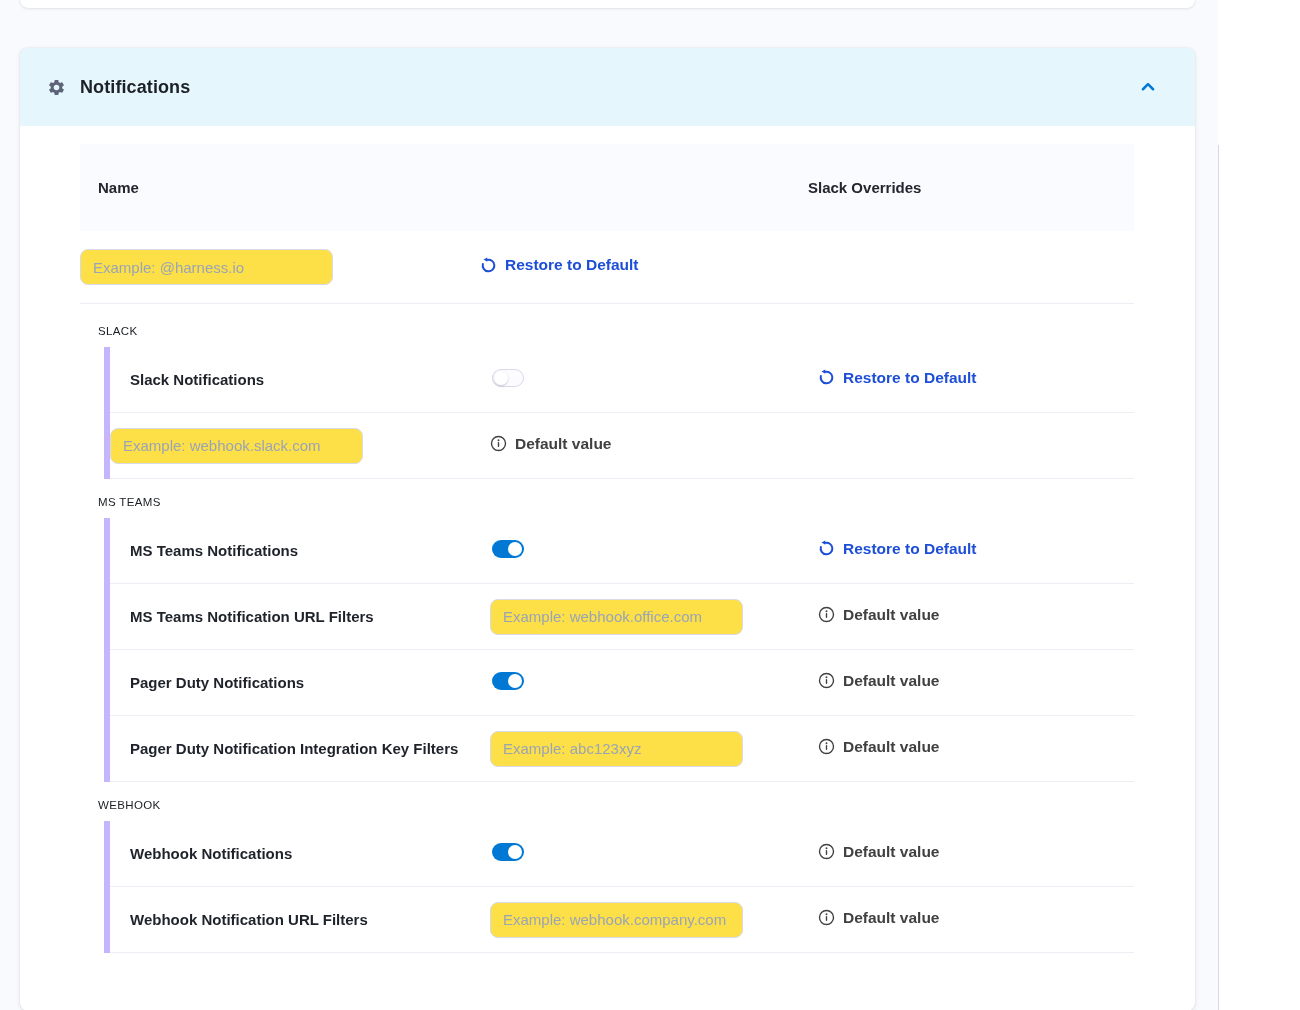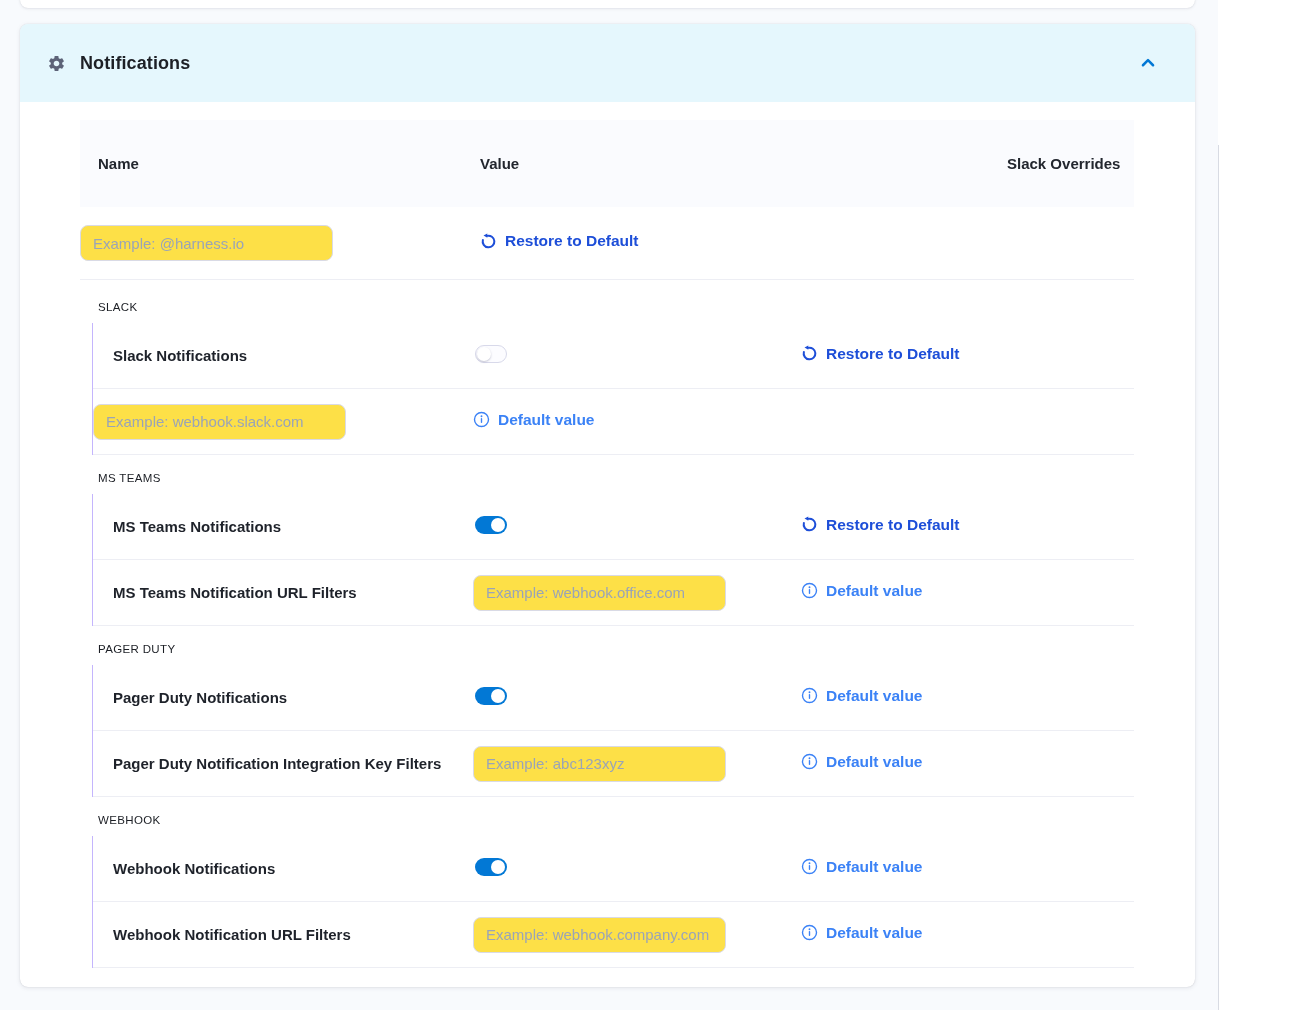--- a/index.html
+++ b/index.html
@@ -4,59 +4,59 @@
 <style>
   * { margin:0; padding:0; box-sizing:border-box; }
   html,body { width:1300px; height:1010px; background:#ffffff; font-family:"Liberation Sans", sans-serif; overflow:hidden; }
 
   .page-bg { position:absolute; left:0; top:0; width:1218px; height:1010px; background:#f8fafd; }
   .scroll-divider { position:absolute; left:1218px; top:145px; width:1px; height:865px; background:#d8dbe3; }
 
   .prev-card { position:absolute; left:20px; top:-14px; width:1175px; height:22px; background:#ffffff;
                border-radius:0 0 8px 8px; box-shadow:0 1px 3px rgba(96,97,112,.12), 0 0 1px rgba(40,41,61,.16); }
 
-  .card { position:absolute; left:20px; top:24px; width:1175px; height:963px; background:#ffffff;
+  .card { position:absolute; left:20px; top:48px; width:1175px; height:963px; background:#ffffff;
           border-radius:8px; box-shadow:0 0 1px rgba(40,41,61,.24), 0 1px 4px rgba(96,97,112,.14); }
 
   .card-header { height:78px; background:#e5f7fd; border-radius:8px 8px 0 0; display:flex; align-items:center;
                  padding:0 38px 0 27px; cursor:pointer; }
   .gear { width:19px; height:19px; color:#5d6378; flex:0 0 auto; }
   .card-title { margin-left:14px; font-size:18px; font-weight:700; color:#1d2026; letter-spacing:.1px; }
   .chevron { margin-left:auto; width:18px; height:18px; color:#0278d5; cursor:pointer; }
 
   .table { margin:18px 41px 0 60px; width:1054px; }
 
   .thead { height:87px; background:#fafbfe; display:grid; grid-template-columns:400px 328px 199px 127px; align-items:center; }
   .th { font-size:15px; font-weight:600; color:#22262e; line-height:25px; }
   .th.name { padding-left:18px; }
 
   .row { display:grid; grid-template-columns:400px 328px 199px 127px; align-items:center;
          height:73px; border-bottom:1px solid #edeef4; }
   .row .label { padding-left:18px; font-size:15px; font-weight:600; color:#1e222a; }
 
   .group-label { padding:17px 0 10px 18px; font-size:11.5px; font-weight:500; color:#1b1e24; letter-spacing:.35px; }
   .group-label.first { padding-top:21px; }
-  .group-body { margin-left:12px; border-left:1px solid #c4b5fd; }
+  .group-body { margin-left:24px; border-left:6px solid #c4b5fd; }
   .group-body .row { grid-template-columns:380px 328px 199px 127px; height:66px; }
   .group-body .row .label { padding-left:20px; }
 
   .text-input { width:253px; height:36px; border:1px solid #d9dae5; border-radius:8px; padding:0 12px;
                 font-size:15px; color:#333846; background:#fde047; outline:none; font-family:"Liberation Sans", sans-serif; }
   .text-input::placeholder { color:#9aa4b7; }
 
   .toggle { position:relative; display:inline-block; width:32px; height:18px; border-radius:10px; margin-left:2px; cursor:pointer; }
   .toggle.on { background:#0278d5; }
   .toggle.on .knob { position:absolute; right:2px; top:2px; width:14px; height:14px; border-radius:50%; background:#fff; }
   .toggle.off { background:#fcfcff; border:1px solid #d8d9ea; }
   .toggle.off .knob { position:absolute; left:1px; top:1px; width:14px; height:14px; border-radius:50%; background:#fff;
                       box-shadow:0 1px 2px rgba(92,94,128,.35); }
 
   .action { display:inline-flex; align-items:center; gap:8px; font-size:15.5px; font-weight:600; cursor:pointer; }
   .action.restore { color:#1d4ed8; }
-  .action.default { color:#3b82f6; }
+  .action.default { color:#404040; }
   .action svg { flex:0 0 auto; }
 </style>
 </head>
 <body>
 
 <div class="page-bg"></div>
 <div class="scroll-divider"></div>
 <div class="prev-card"></div>
 
 <div class="card">
@@ -68,21 +68,20 @@
     <span class="card-title">Notifications</span>
     <svg class="chevron" viewBox="0 0 16 16" fill="none" stroke="currentColor" stroke-width="2.2" stroke-linecap="round" stroke-linejoin="round">
       <path d="M3.5 10 L8 5.5 L12.5 10"></path>
     </svg>
   </div>
 
   <div class="table">
 
     <div class="thead">
       <div class="th name">Name</div>
-      <div class="th">Value</div>
       <div class="th"></div>
       <div class="th">Slack Overrides</div>
     </div>
 
     <div class="row">
       <div><input class="text-input" type="text" placeholder="Example: @harness.io" style=""></div>
       <div>
         <span class="action restore">
           <svg width="17" height="17" viewBox="0 0 16 16">
             <path d="M6.6 2.7 A5.5 5.5 0 1 1 2.7 6.6" fill="none" stroke="currentColor" stroke-width="1.9" stroke-linecap="round"></path>
@@ -152,21 +151,20 @@
               <circle cx="8" cy="4.9" r="0.9" fill="currentColor"></circle>
               <rect x="7.35" y="6.7" width="1.3" height="4.6" rx="0.6" fill="currentColor"></rect>
             </svg>
             <span>Default value</span>
           </span>
         </div>
         <div></div>
       </div>
     </div>
 
-    <div class="group-label">PAGER DUTY</div>
     <div class="group-body">
       <div class="row">
         <div class="label">Pager Duty Notifications</div>
         <div><span class="toggle on"><span class="knob"></span></span></div>
         <div>
           <span class="action default">
             <svg width="17" height="17" viewBox="0 0 16 16">
               <circle cx="8" cy="8" r="6.6" fill="none" stroke="currentColor" stroke-width="1.3"></circle>
               <circle cx="8" cy="4.9" r="0.9" fill="currentColor"></circle>
               <rect x="7.35" y="6.7" width="1.3" height="4.6" rx="0.6" fill="currentColor"></rect>

